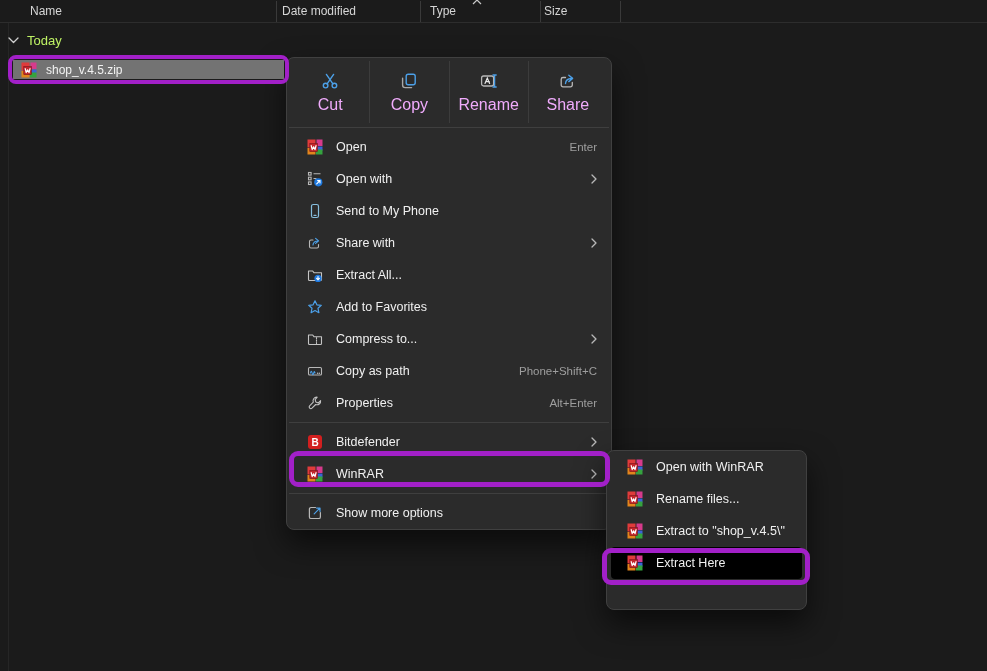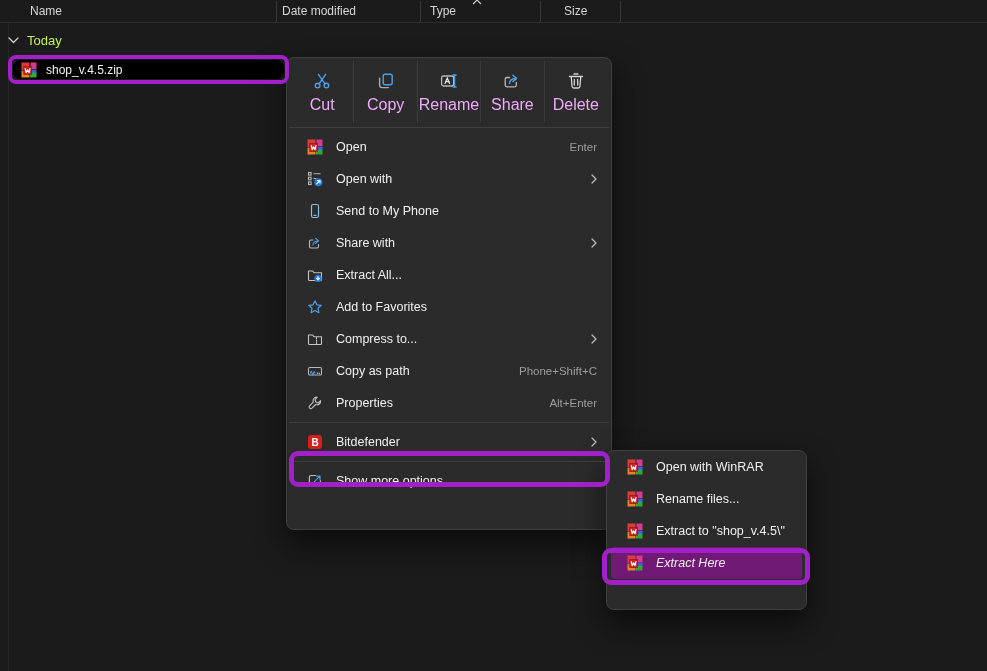--- a/index.html
+++ b/index.html
@@ -17,21 +17,21 @@
   .left-edge { position:absolute; left:8px; top:23px; bottom:0; width:1px; background:#262626; }
 
   
   .group-row { position:absolute; left:8px; top:33px; display:flex; align-items:center; gap:8px; }
   .group-label { font-size:13px; color:#bef264; }
 
   
   .file-annotation { position:absolute; left:8px; top:55px; width:281px; height:29px;
                      border:4px solid #A220C8; border-radius:8px; z-index:30; }
   .file-row { position:absolute; left:1px; top:1px; right:1px; bottom:1px;
-              background:#000000; border-radius:8px; display:flex; align-items:center;
+              background:#737373; border-radius:0; display:flex; align-items:center;
               gap:9px; padding-left:8px; }
   .file-label { font-size:12px; color:#f2f2f2; white-space:nowrap; }
 
   
   .panel { position:absolute; background:#2b2b2b; border:1px solid #404040; border-radius:8px;
            box-shadow:0 14px 30px rgba(0,0,0,.6); }
   .menu-main { left:286px; top:57px; width:326px; height:473px; z-index:10; }
   .menu-sub  { left:606px; top:450px; width:201px; height:160px; z-index:20; padding-top:0; }
 
   
@@ -44,21 +44,21 @@
   .sep { height:1px; background:#3f3f3f; margin:3px 2px; }
   .sep-top { margin-top:4px; }
 
   
   .mi { height:32px; margin:0 4px; border-radius:4px; display:flex; align-items:center;
         padding:0 10px 0 16px; cursor:default; }
   .mi .ic { width:16px; height:16px; flex:0 0 16px; display:flex; align-items:center; justify-content:center; }
   .mi .lbl { margin-left:13px; font-size:12.5px; color:#f0f0f0; white-space:nowrap; }
   .mi .hint { margin-left:auto; font-size:11.5px; color:#9e9e9e; }
   .mi .chev { margin-left:auto; display:flex; }
-  .mi.hl { background:#701a75;font-style:italic; }
+  .mi.hl { background:#000000; }
 
   
   .annot { position:absolute; border:5px solid #A220C8; border-radius:9px; z-index:30; }
   .annot-winrar { left:289px; top:451px; width:321px; height:36px; }
   .annot-extract { left:602px; top:548px; width:208px; height:37px; }
 
   svg { display:block; }
 </style>
 </head>
 <body>
@@ -79,21 +79,21 @@
     </symbol>
   </defs>
 </svg>
 
 <div class="stage">
 
   <div class="col-header">
     <span class="col-label" style="left:30px">Name</span>
     <span class="col-label" style="left:282px">Date modified</span>
     <span class="col-label" style="left:430px">Type</span>
-    <span class="col-label" style="left:564px">Size</span>
+    <span class="col-label" style="left:544px">Size</span>
     <span class="col-div" style="left:276px"></span>
     <span class="col-div" style="left:420px"></span>
     <span class="col-div" style="left:540px"></span>
     <span class="col-div" style="left:620px"></span>
     <span class="sort-caret">
       <svg width="10" height="6" viewBox="0 0 10 6">
           <polyline points="1,5 5,1 9,5" fill="none" stroke="#c8c8c8" stroke-width="1.2"></polyline>
         </svg>
     </span>
   </div>
@@ -146,30 +146,20 @@
         </svg>
         <span class="tb-label">Rename</span>
       </div>
       <div class="tb-btn">
         <svg width="20" height="20" viewBox="0 0 20 20">
           <path d="M7.5 6.5 H5 a1.8 1.8 0 0 0 -1.8 1.8 V14 a1.8 1.8 0 0 0 1.8 1.8 h7.5 a1.8 1.8 0 0 0 1.8 -1.8 v-2.5" fill="none" stroke="#b8b8b8" stroke-width="1.3" stroke-linecap="round"></path>
           <path d="M7.5 12.5 q0.3-4.8 6-5 M10.8 4.2 L14.6 7.4 L10.8 10.6" fill="none" stroke="#4CA0E8" stroke-width="1.4" stroke-linecap="round" stroke-linejoin="round"></path>
         </svg>
         <span class="tb-label">Share</span>
       </div>
-      <div class="tb-btn">
-        <svg width="20" height="20" viewBox="0 0 20 20">
-          <g fill="none" stroke="#d4d4d4" stroke-width="1.3" stroke-linecap="round">
-            <path d="M3.5 5.5 h13 M8 3 h4"></path>
-            <path d="M5.2 5.5 l0.9 10 a1.6 1.6 0 0 0 1.6 1.5 h4.6 a1.6 1.6 0 0 0 1.6 -1.5 l0.9 -10"></path>
-            <path d="M8.3 8.5 v5.5 M11.7 8.5 v5.5"></path>
-          </g>
-        </svg>
-        <span class="tb-label">Delete</span>
-      </div>
     </div>
 
     <div class="sep sep-top"></div>
 
     <div class="mi">
       <span class="ic">
           <svg width="16" height="16">
             <use href="#sym-winrar"></use>
           </svg>
         </span>
@@ -290,20 +280,33 @@
         </svg>
       </span>
       <span class="lbl">Bitdefender</span>
       <span class="chev">
           <svg width="6" height="10">
             <use href="#sym-chevron-right"></use>
           </svg>
         </span>
     </div>
 
+    <div class="mi">
+      <span class="ic">
+          <svg width="16" height="16">
+            <use href="#sym-winrar"></use>
+          </svg>
+        </span>
+      <span class="lbl">WinRAR</span>
+      <span class="chev">
+          <svg width="6" height="10">
+            <use href="#sym-chevron-right"></use>
+          </svg>
+        </span>
+    </div>
 
     <div class="sep"></div>
 
     <div class="mi">
       <span class="ic">
         <svg width="16" height="16" viewBox="0 0 16 16">
           <path d="M8.5 2.5 H4 a1.6 1.6 0 0 0 -1.6 1.6 v7.8 a1.6 1.6 0 0 0 1.6 1.6 h7.8 a1.6 1.6 0 0 0 1.6 -1.6 V7.5" fill="none" stroke="#b8b8b8" stroke-width="1.2" stroke-linecap="round"></path>
           <path d="M7.2 8.8 L12.8 3.2 M9.6 3.1 h3.4 v3.4" fill="none" stroke="#4CA0E8" stroke-width="1.2" stroke-linecap="round" stroke-linejoin="round"></path>
         </svg>
       </span>

